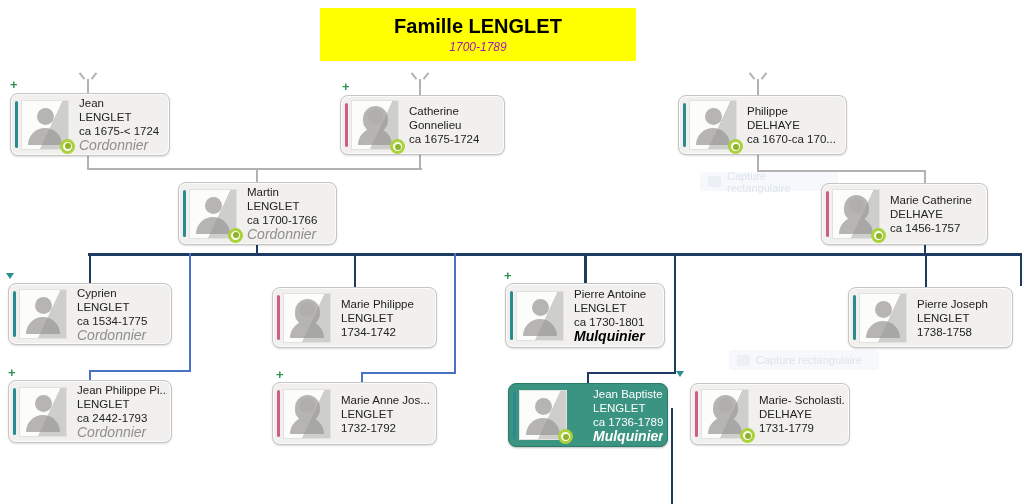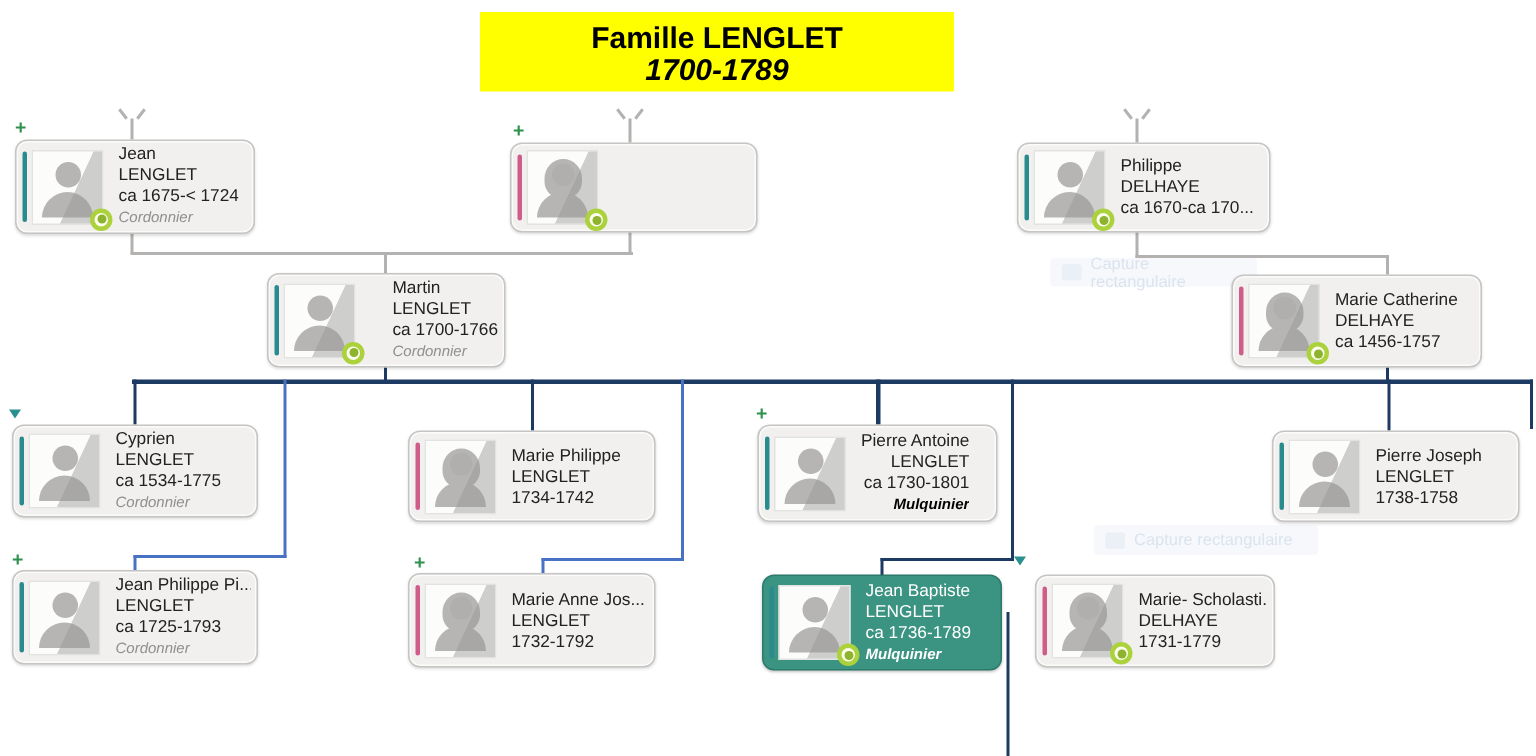--- a/index.html
+++ b/index.html
@@ -2,46 +2,46 @@
 <html><head>
 <meta charset="utf-8">
 <style>
   html,body{margin:0;padding:0;background:#fff;}
   .canvas{position:relative;width:1024px;height:504px;background:#ffffff;overflow:hidden;
           font-family:"Liberation Sans",sans-serif;}
   
   .title-box{position:absolute;left:320px;top:8px;width:316px;height:53px;background:#ffff00;
              display:flex;flex-direction:column;align-items:center;justify-content:center;}
   .title-main{font-size:20px;font-weight:bold;color:#000;line-height:24px;}
-  .title-sub{font-size:20px;font-weight:bold;font-style:italic;color:#000000;line-height:18px;}
+  .title-sub{font-size:12px;font-weight:normal;font-style:italic;color:#a21caf;line-height:18px;}
   
   .person{position:absolute;background:#f1f0ee;border:1px solid #c6c5c3;border-radius:8px;
           box-shadow:0 1px 2px rgba(0,0,0,.14), inset 0 0 0 1px #fbfbfa;
           display:flex;align-items:center;box-sizing:border-box;padding:4px 4px 4px 10px;cursor:pointer;}
-  .person.selected{background:#3b9381;border-color:#2b7b6b;box-shadow:0 1px 2px rgba(0,0,0,.25);}
+  .person.selected{background:#3b9381;border-color:#2b7b6b;box-shadow:0 1px 2px rgba(0,0,0,.25);gap:16px;}
   .gbar{position:absolute;left:4px;top:7px;bottom:7px;width:3px;border-radius:2px;}
   .gbar.m{background:#2a8b8e;}
   .gbar.f{background:#cf5d8a;}
   .photo{position:relative;width:46px;height:48px;background:#fcfcfa;border:1px solid #e2e2e0;flex:none;}
   .photo::after{content:"";position:absolute;right:0;top:0;bottom:0;width:62%;
                 background:linear-gradient(115deg,transparent 45%,rgba(150,150,148,.45) 46%);}
   .sil{position:absolute;inset:0;overflow:hidden;}
   .sil .head{position:absolute;left:50%;top:7px;width:17px;height:17px;margin-left:-8px;border-radius:50%;background:#b6b5b3;}
   .sil .body{position:absolute;left:50%;bottom:4px;width:34px;height:17px;margin-left:-17px;
              border-radius:17px 17px 0 0;background:#b6b5b3;}
   .sil .hair{display:none;}
   .sil.f .hair{display:block;position:absolute;left:50%;top:5px;width:25px;height:26px;margin-left:-12px;
                border-radius:50% 50% 42% 42%;background:#b6b5b3;}
   .sil.f .head{top:8px;width:15px;height:15px;margin-left:-7px;background:#b0afad;}
   .badge{position:absolute;right:-7px;bottom:-5px;width:9px;height:9px;border:3px solid #abd23c;
          background:#fdfdf0;border-radius:50%;z-index:3;}
   .badge::after{content:"";position:absolute;inset:1.5px;border-radius:50%;background:#8db32f;}
   .ptext{margin-left:10px;font-size:11.5px;line-height:14px;color:#222;white-space:nowrap;overflow:hidden;}
   .person.selected .ptext{color:#fff;}
-  .occ{font-size:10px;line-height:15px;}
+  .occ{font-size:14px;line-height:15px;}
   .occ.gray{font-style:italic;color:#8f8f8d;}
   .occ.boldit{font-style:italic;font-weight:bold;color:#000;}
   .person.selected .occ.boldit{color:#fff;}
   
   .line{position:absolute;}
   .tick{position:absolute;width:2px;height:8px;background:#b3b2b0;}
   .mdot{position:absolute;width:6px;height:6px;border-radius:50%;background:#c0bfbd;}
   
   .mk-plus{position:absolute;color:#2f9150;font-weight:bold;font-size:13px;line-height:10px;cursor:pointer;}
   .mk-tri{position:absolute;width:0;height:0;border-left:4px solid transparent;border-right:4px solid transparent;
@@ -128,38 +128,44 @@
       <div class="person" style="left: 340px; top: 95px; width: 165px; height: 60px;">
     <span class="gbar f"></span>
     <span class="photo">
       <span class="sil f">
         <span class="hair"></span>
             <span class="head"></span>
             <span class="body"></span>
       </span>
       <span class="badge"></span>
     </span>
+    <span class="ptext">
+      <div>Catherine</div>
+      <div>Gonnelieu</div>
+      <div>ca 1675-1724</div>
+
+    </span>
   </div>
       <div class="person" style="left: 678px; top: 95px; width: 169px; height: 60px;">
     <span class="gbar m"></span>
     <span class="photo">
       <span class="sil m">
         <span class="head"></span>
             <span class="body"></span>
       </span>
       <span class="badge"></span>
     </span>
     <span class="ptext">
       <div>Philippe</div>
       <div>DELHAYE</div>
       <div>ca 1670-ca 170...</div>
 
     </span>
   </div>
-      <div class="person" style="left: 178px; top: 182px; width: 159px; height: 63px; justify-content: space-between;">
+      <div class="person" style="left: 178px; top: 182px; width: 159px; height: 63px;">
     <span class="gbar m"></span>
     <span class="photo">
       <span class="sil m">
         <span class="head"></span>
             <span class="body"></span>
       </span>
       <span class="badge"></span>
     </span>
     <span class="ptext">
       <div>Martin</div>
@@ -211,21 +217,21 @@
       </span>
 
     </span>
     <span class="ptext">
       <div>Marie Philippe</div>
       <div>LENGLET</div>
       <div>1734-1742</div>
 
     </span>
   </div>
-      <div class="person" style="left: 505px; top: 283px; width: 160px; height: 65px; text-align: right;">
+      <div class="person" style="left: 505px; top: 283px; width: 160px; height: 65px;">
     <span class="gbar m"></span>
     <span class="photo">
       <span class="sil m">
         <span class="head"></span>
             <span class="body"></span>
       </span>
 
     </span>
     <span class="ptext">
       <div>Pierre Antoine</div>
@@ -255,21 +261,21 @@
     <span class="photo">
       <span class="sil m">
         <span class="head"></span>
             <span class="body"></span>
       </span>
 
     </span>
     <span class="ptext">
       <div>Jean Philippe Pi...</div>
       <div>LENGLET</div>
-      <div>ca 1725-1793</div>
+      <div>ca 2442-1793</div>
       <div class="occ gray">Cordonnier</div>
     </span>
   </div>
       <div class="person" style="left: 272px; top: 382px; width: 165px; height: 63px;">
     <span class="gbar f"></span>
     <span class="photo">
       <span class="sil f">
         <span class="hair"></span>
             <span class="head"></span>
             <span class="body"></span>

